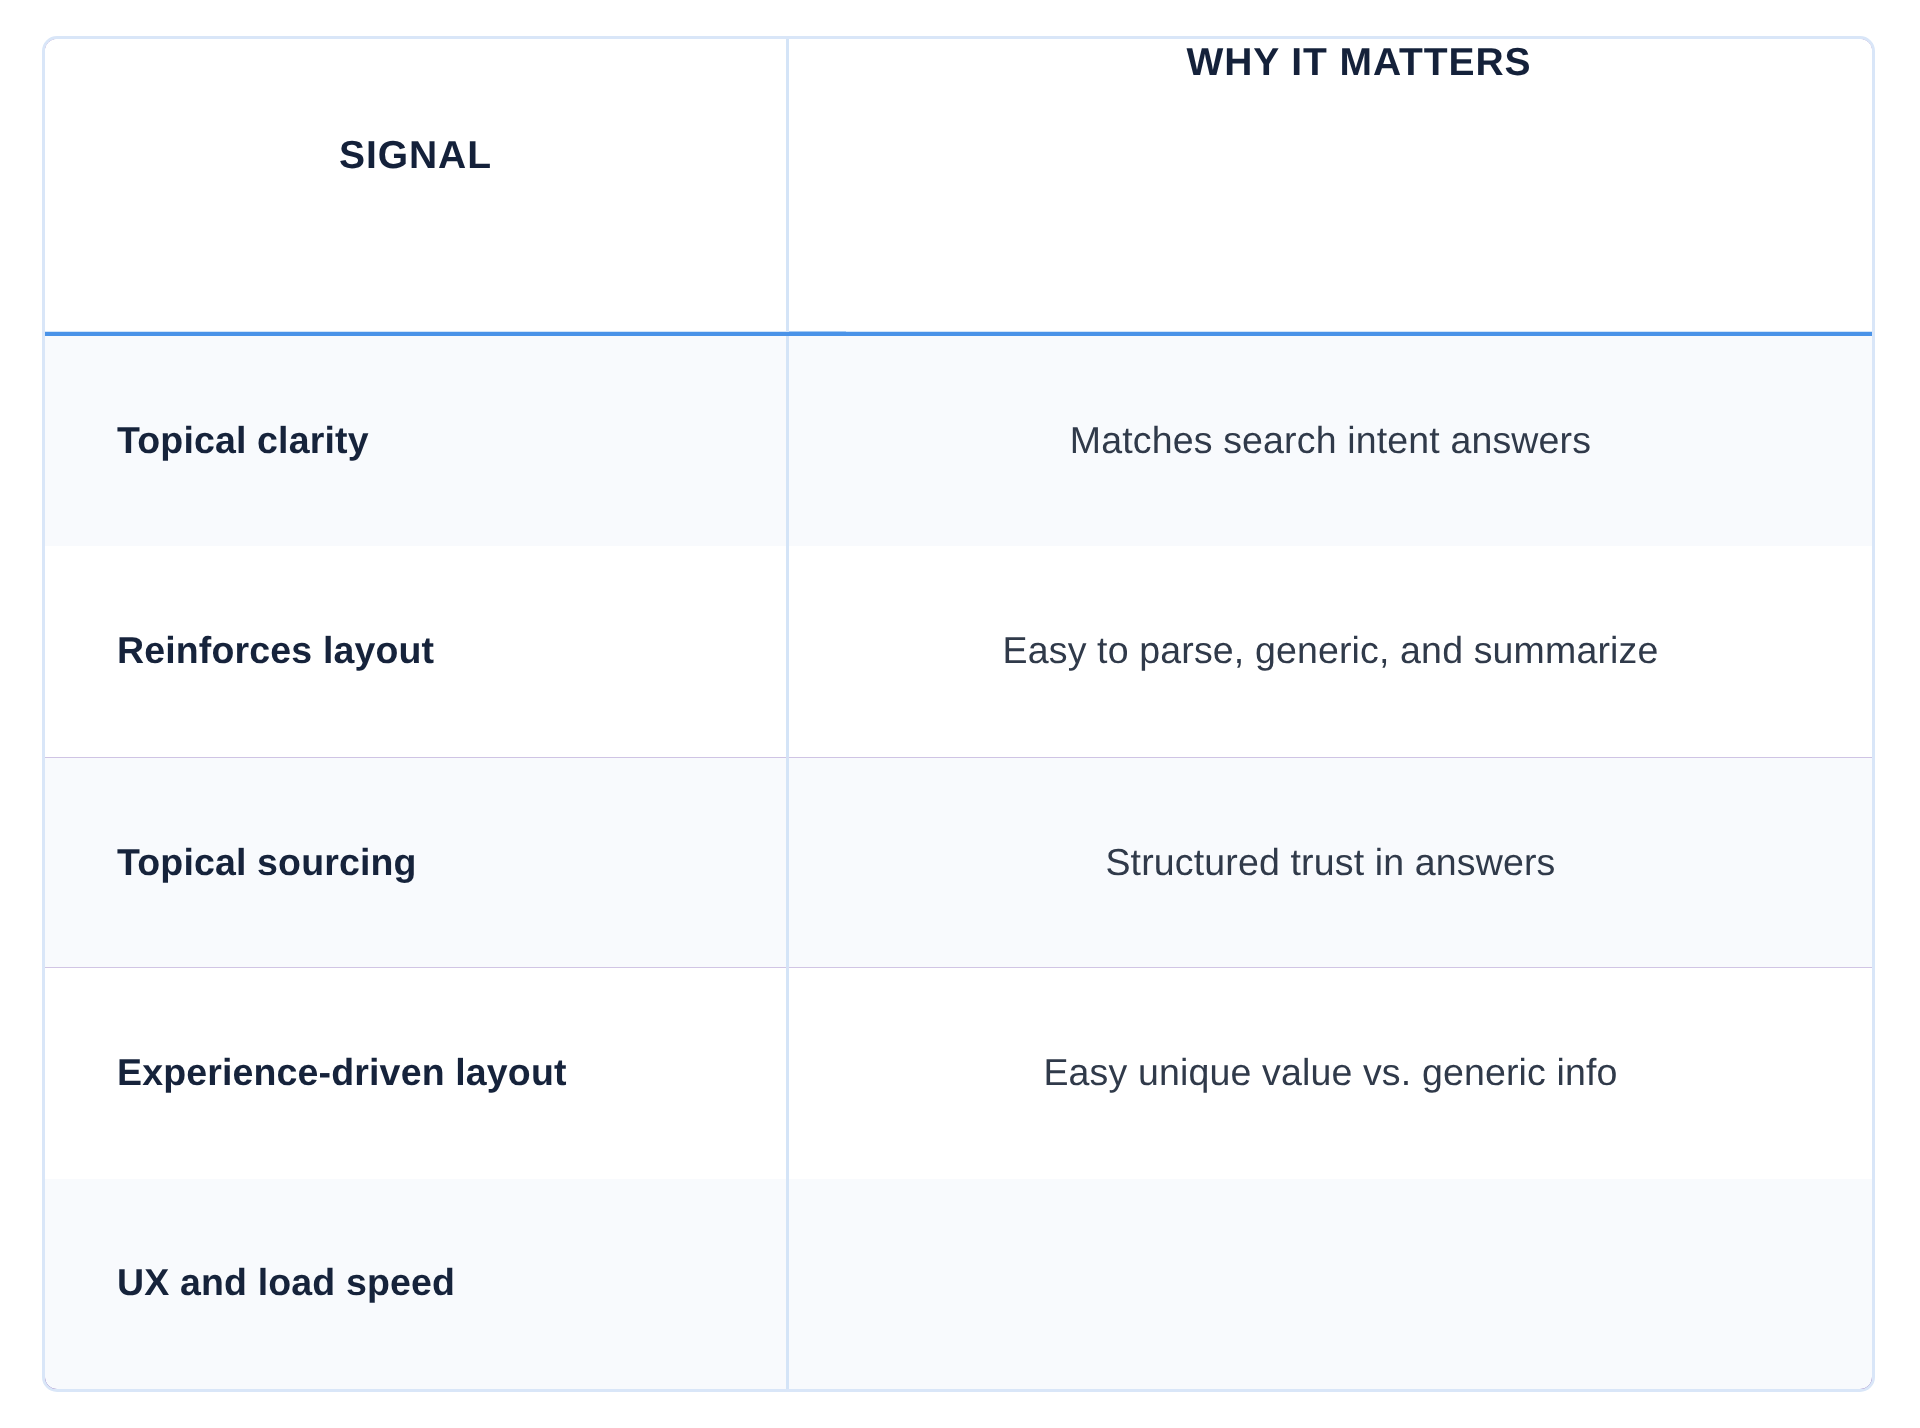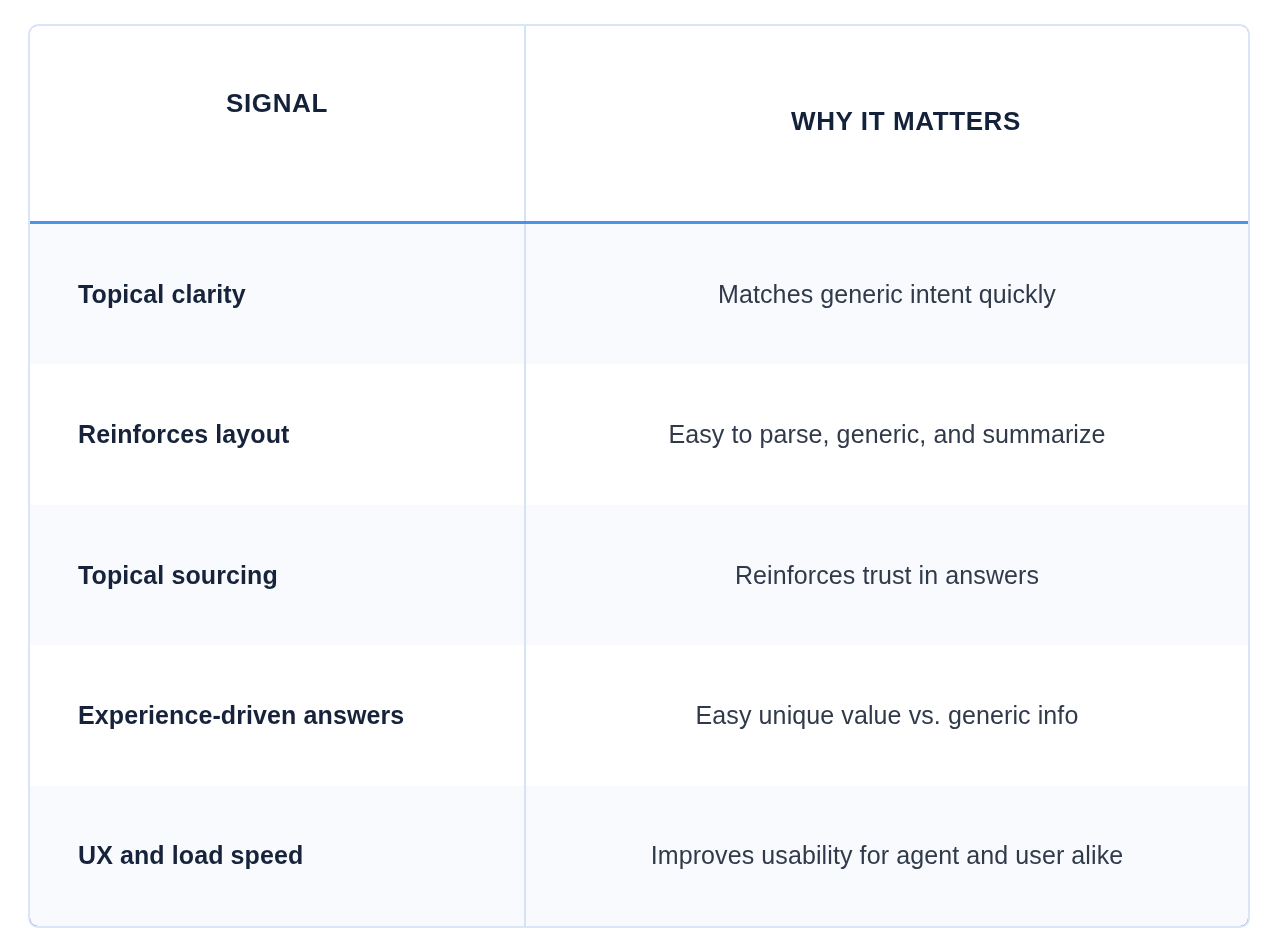--- a/index.html
+++ b/index.html
@@ -61,21 +61,20 @@
     flex: 0 0 496px;
     width: 496px;
     border-right: 2px solid #d4e4f7;
     align-items: flex-start;
     padding-top: 62px;
   }
 
   .th-why {
     flex: 1 1 auto;
     align-items: flex-start;
-    padding-top: 80px;
     margin-left: 38px;
   }
 
   
   .tbody {
     flex: 1 1 auto;
     display: flex;
     flex-direction: column;
   }
 
@@ -125,38 +124,37 @@
 
     <div class="thead" role="row">
       <div class="th th-signal" role="columnheader">SIGNAL</div>
       <div class="th th-why" role="columnheader">WHY IT MATTERS</div>
     </div>
 
     <div class="tbody">
 
       <div class="tr shaded" role="row">
         <div class="td td-signal" role="cell">Topical clarity</div>
-        <div class="td td-why" role="cell">Matches generic intent quickly</div>
+        <div class="td td-why" role="cell">Matches search intent answers</div>
       </div>
 
       <div class="tr plain" role="row">
         <div class="td td-signal" role="cell">Reinforces layout</div>
         <div class="td td-why" role="cell">Easy to parse, generic, and summarize</div>
       </div>
 
       <div class="tr shaded" role="row">
         <div class="td td-signal" role="cell">Topical sourcing</div>
-        <div class="td td-why" role="cell">Reinforces trust in answers</div>
+        <div class="td td-why" role="cell">Structured trust in answers</div>
       </div>
 
       <div class="tr plain" role="row">
-        <div class="td td-signal" role="cell">Experience-driven answers</div>
+        <div class="td td-signal" role="cell">Experience-driven layout</div>
         <div class="td td-why" role="cell">Easy unique value vs. generic info</div>
       </div>
 
       <div class="tr shaded" role="row">
         <div class="td td-signal" role="cell">UX and load speed</div>
-        <div class="td td-why" role="cell">Improves usability for agent and user alike</div>
       </div>
 
     </div>
   </div>
 </div>
 
 </body></html>

